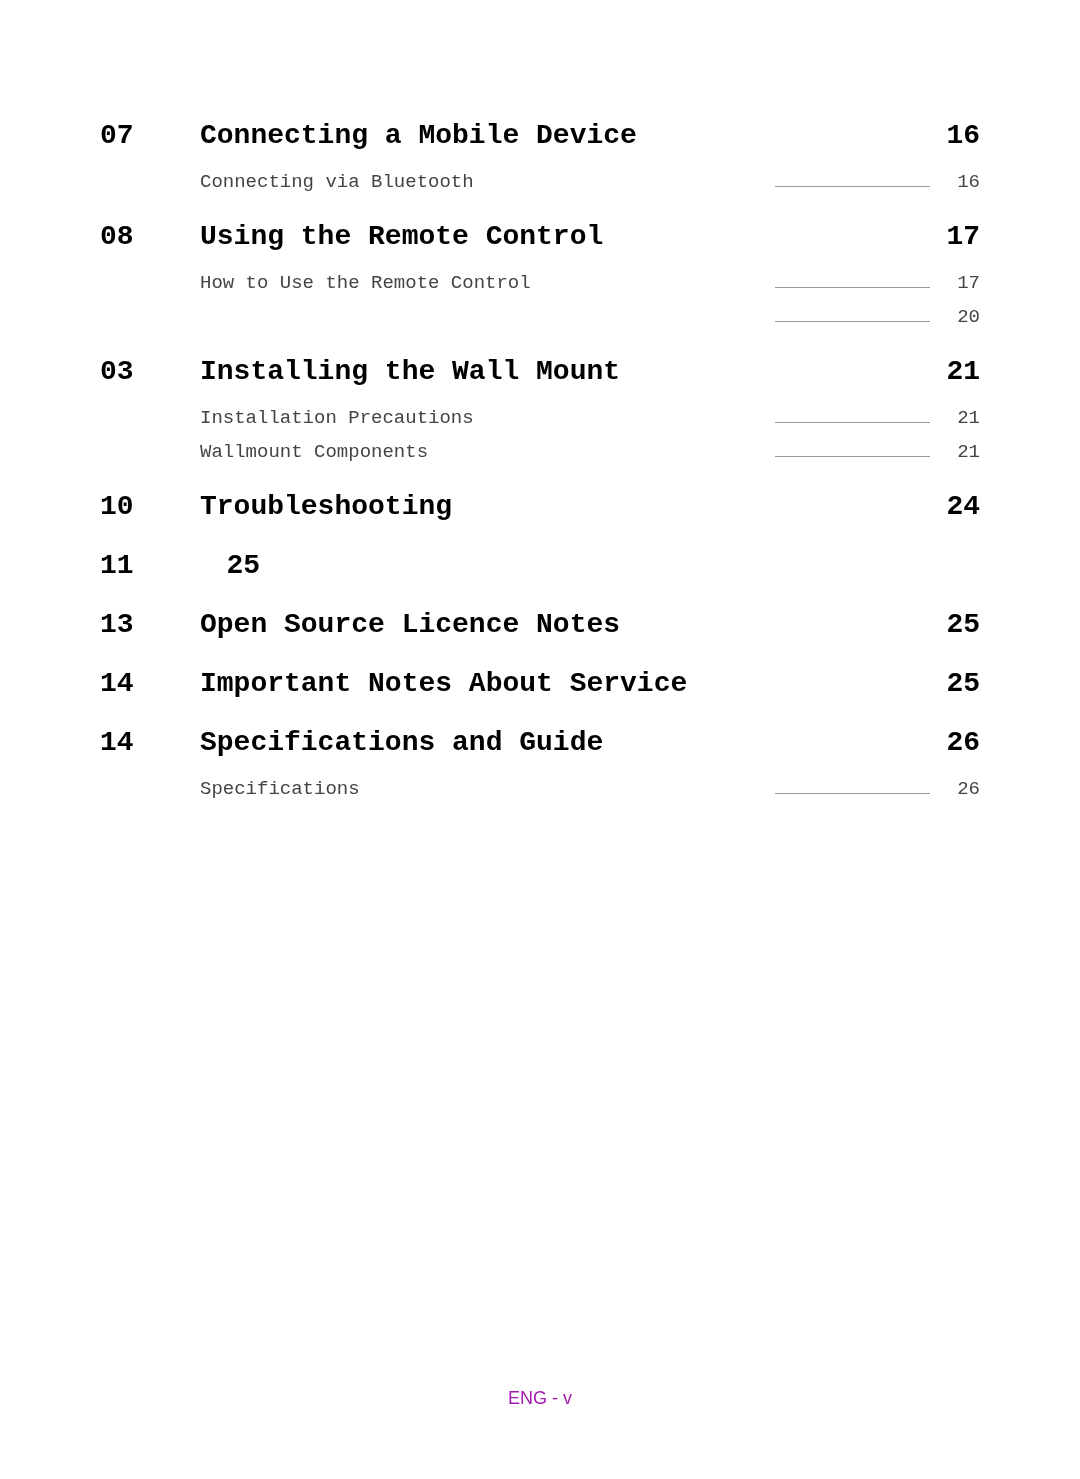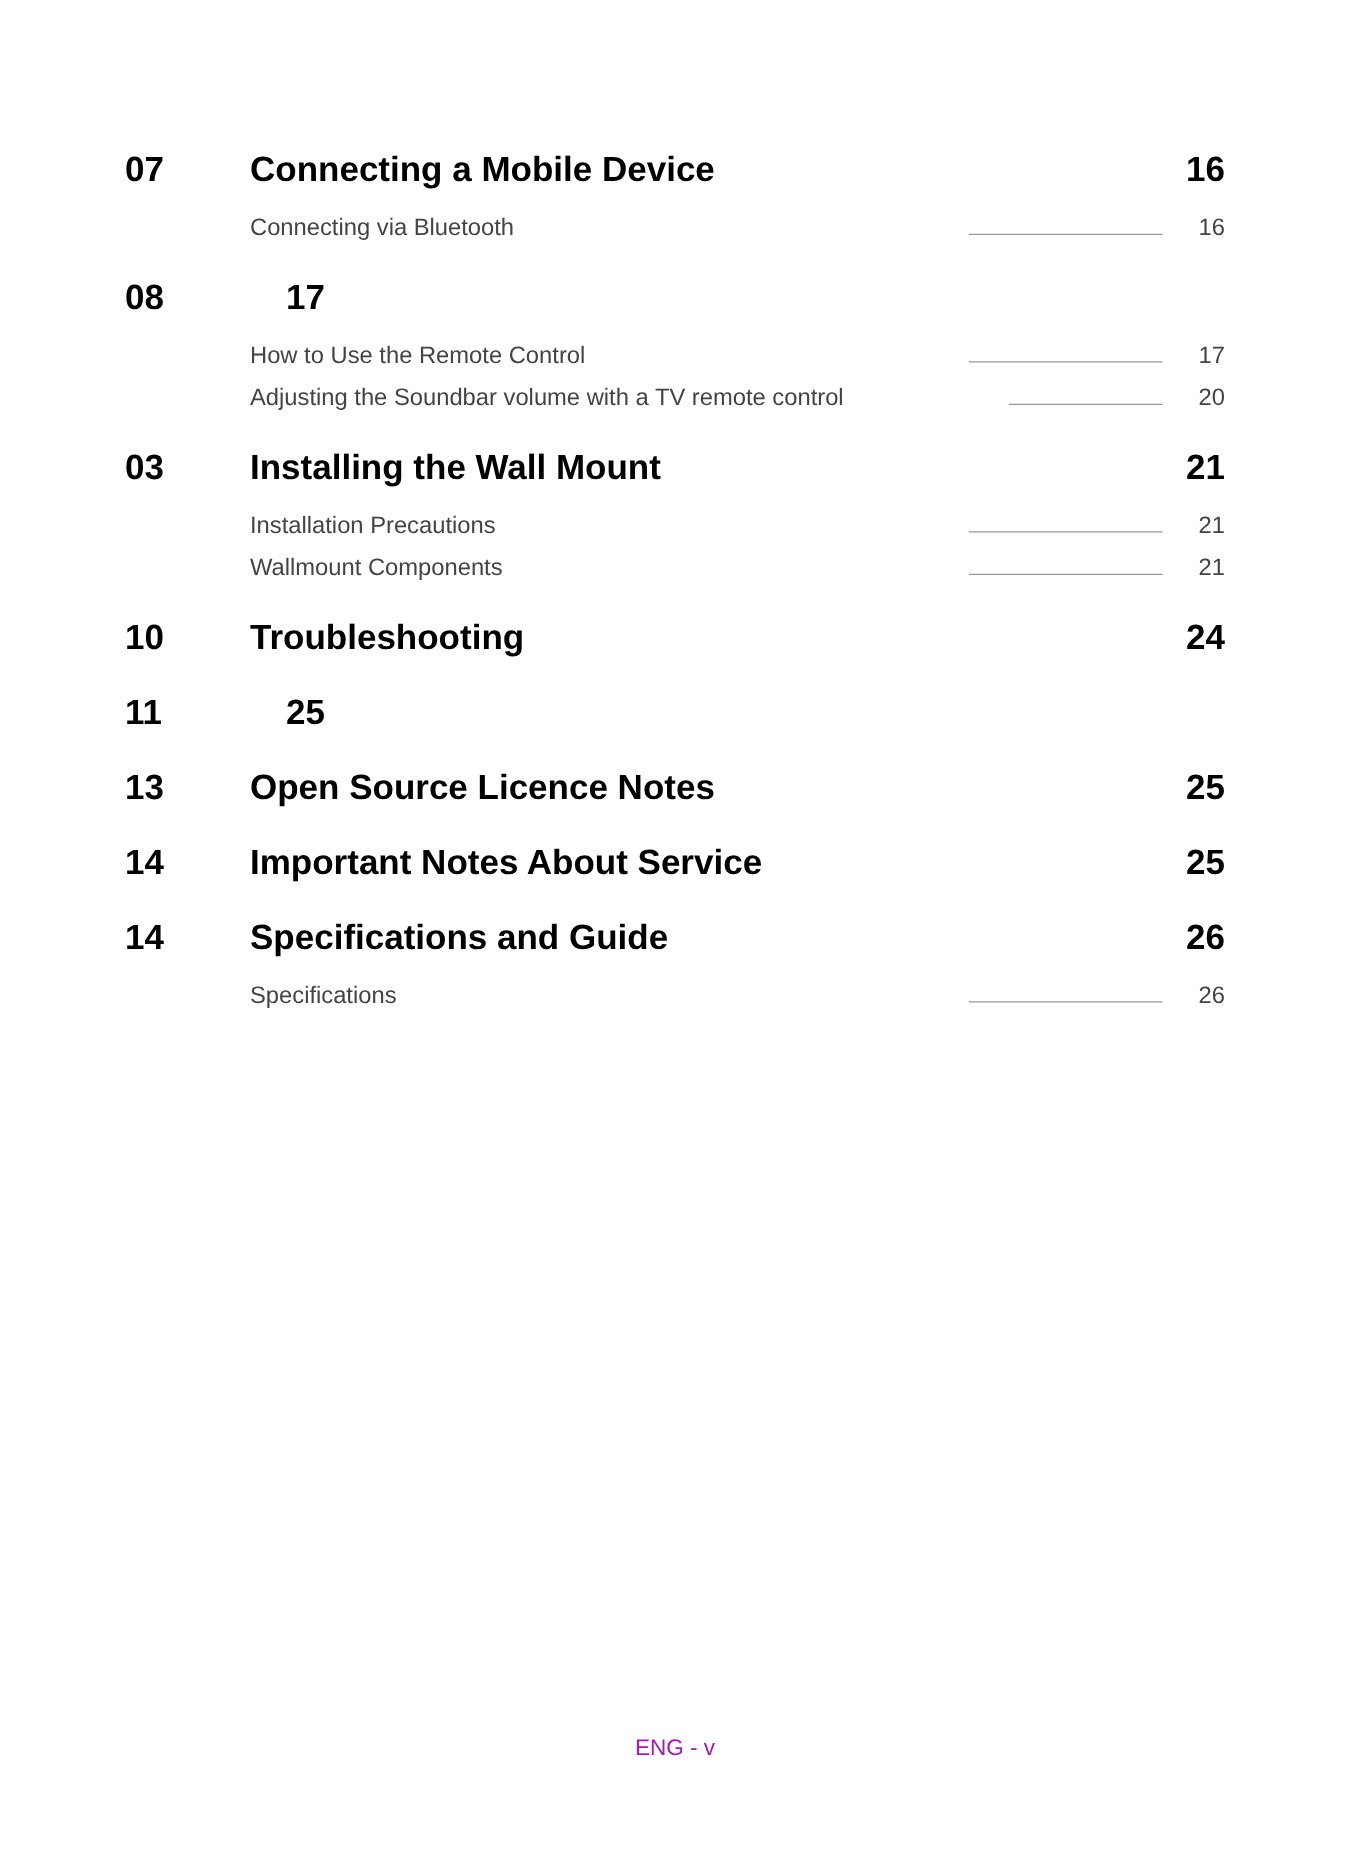--- a/index.html
+++ b/index.html
@@ -13,20 +13,21 @@
       background: #ffffff;
       font-family: Arial, Helvetica, sans-serif;
       color: #000000;
       position: relative;
     }
     .page {
       padding: 120px 100px 0 100px;
     }
     .toc-section {
       margin-bottom: 28px;
+      font-family: Liberation Mono, monospace;
     }
     .section-header {
       display: flex;
       align-items: baseline;
       margin-bottom: 20px;
     }
     .section-number {
       font-size: 28px;
       font-weight: bold;
       width: 100px;
@@ -98,30 +99,30 @@
       <span class="sub-title">Connecting via Bluetooth</span>
       <span class="spacer"></span>
       <span class="leader-line"></span>
       <span class="sub-page">16</span>
     </div>
   </div>
 
   <div class="toc-section">
     <div class="section-header">
       <div class="section-number">08</div>
+      <div class="section-title">Using the Remote Control</div>
       <div class="section-page">17</div>
     </div>
     <div class="sub-item">
       <span class="sub-title">How to Use the Remote Control</span>
       <span class="spacer"></span>
       <span class="leader-line"></span>
       <span class="sub-page">17</span>
     </div>
     <div class="sub-item">
-      <span class="sub-title">Adjusting the Soundbar volume with a TV remote control</span>
       <span class="spacer"></span>
       <span class="leader-line"></span>
       <span class="sub-page">20</span>
     </div>
   </div>
 
   <div class="toc-section">
     <div class="section-header">
       <div class="section-number">03</div>
       <div class="section-title">Installing the Wall Mount</div>

